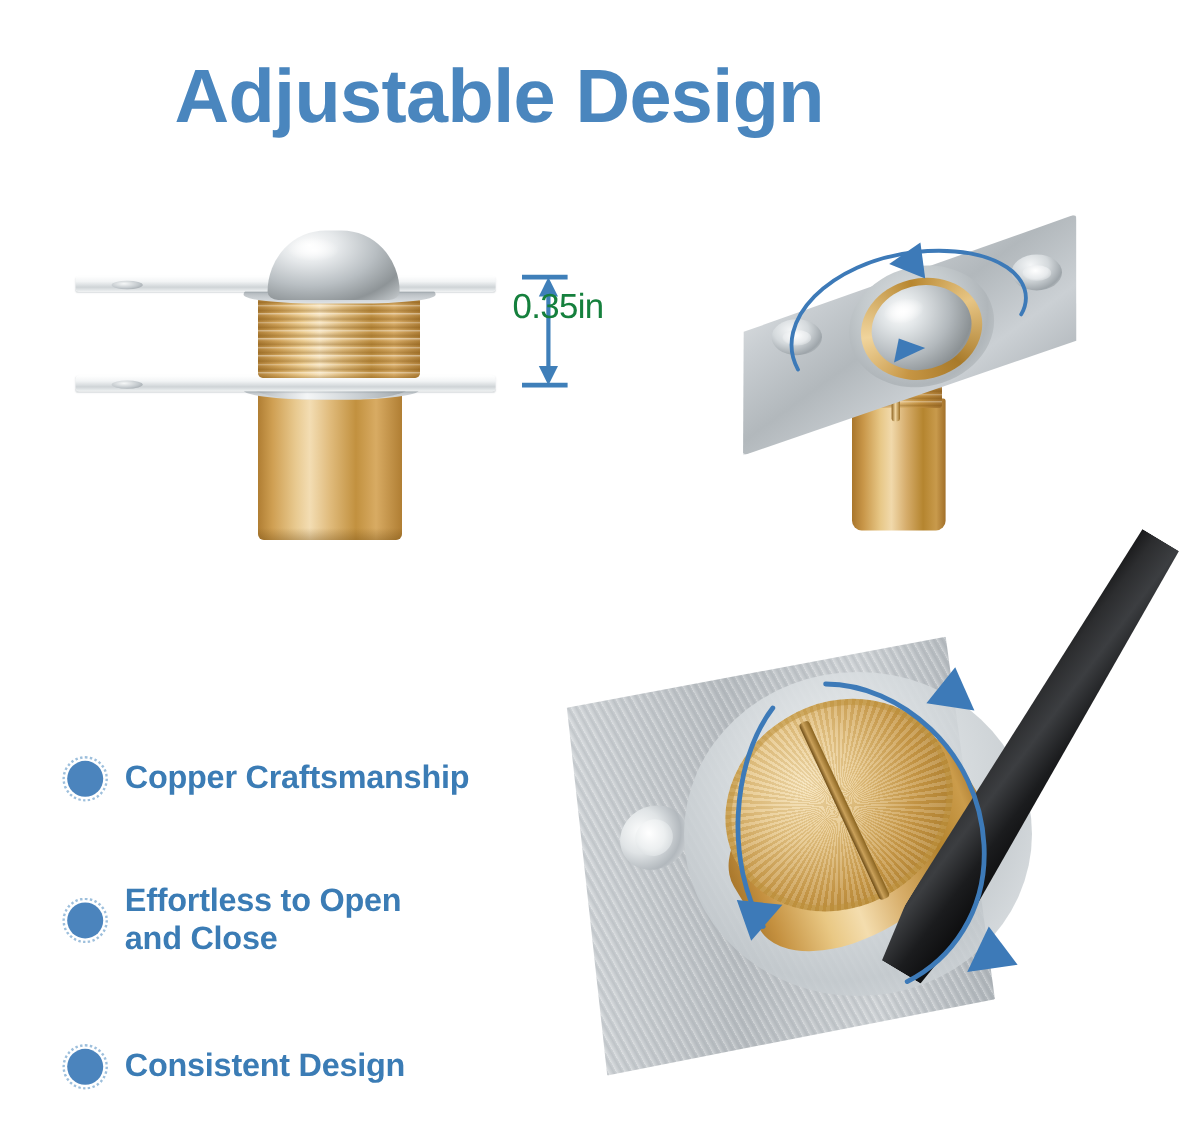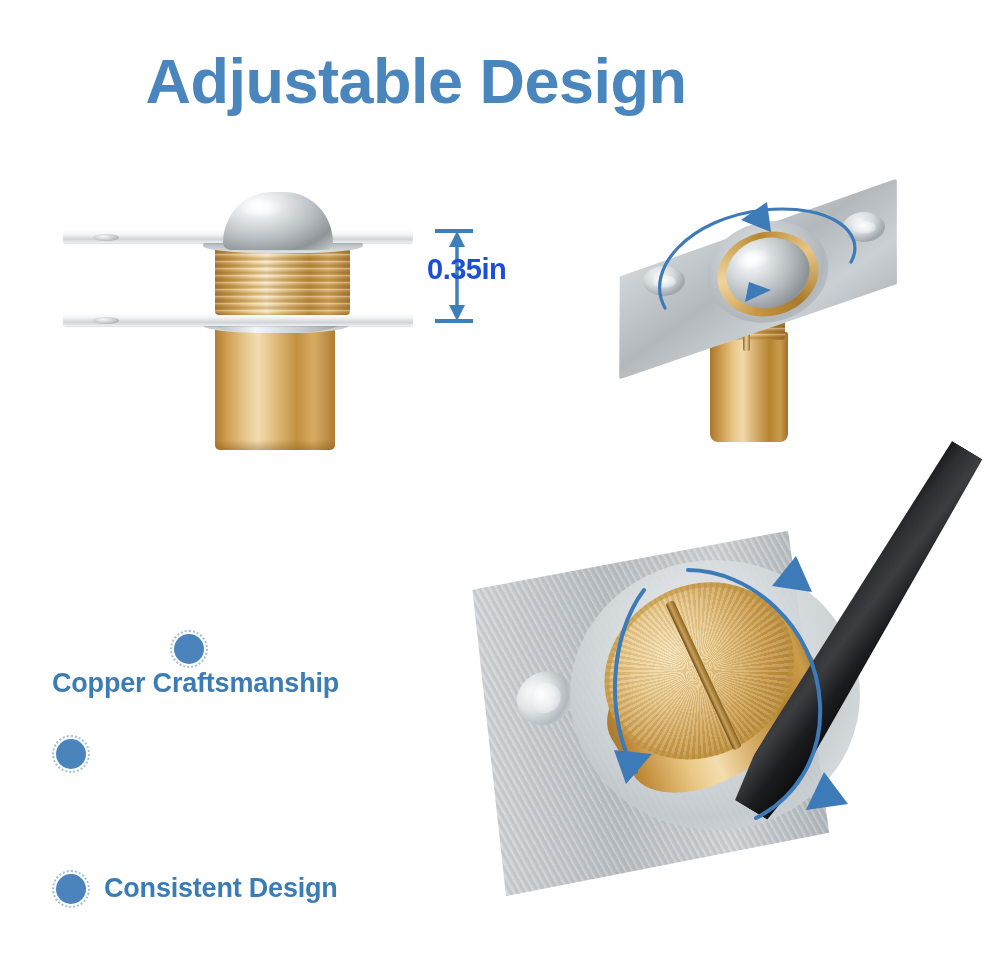--- a/index.html
+++ b/index.html
@@ -24,21 +24,21 @@
     position:absolute; left:0; top:120px; width:1000px;
     text-align:center;
     font-size:25px; font-weight:bold; font-style:italic;
     color:#4f87bd;
     letter-spacing:-0.2px;
   }
 
   
   .bullets{ position:absolute; left:52px; top:630px; width:420px; }
   .bullet-row{ position:absolute; display:flex; align-items:center; }
-  .bullet-row.r1{ top:0px;flex-direction:column; }
+  .bullet-row.r1{ top:0px; }
   .bullet-row.r2{ top:105px; }
   .bullet-row.r3{ top:240px; }
   .dot-wrap{
     width:38px; height:38px; position:relative; flex:0 0 38px; margin-right:14px;
   }
   .dot-ring{
     position:absolute; inset:0; border-radius:50%;
     border:2px dotted #9dbfdc;
   }
   .dot-core{
@@ -129,22 +129,22 @@
   .f1-ball:after{
     content:""; position:absolute; left:16px; top:6px; width:44px; height:20px;
     border-radius:50%;
     background:radial-gradient(ellipse at 50% 50%, rgba(255,255,255,.95), rgba(255,255,255,0) 70%);
   }
 
   
   .dim{ position:absolute; left:340px; top:40px; width:130px; height:110px; }
   .dim svg{ position:absolute; left:0; top:0; }
   .dim-label{
-    position:absolute; left:32px; top:28px;
-    font-size:29px; font-weight:bold; color:#1d4ed8; letter-spacing:-0.5px;
+    position:absolute; left:32px; top:15px;
+    font-size:29px; font-weight:normal; color:#15803d; letter-spacing:-0.5px;
   }
 
   
   .fig2{ position:absolute; left:595px; top:190px; width:330px; height:290px; }
   .f2-barrel{
     position:absolute; left:115px; top:142px; width:78px; height:110px;
     background:linear-gradient(90deg,
       #a9762c 0%, #c89648 12%, #e7c786 30%, #f1d9ab 42%,
       #d6ad6c 58%, #b5852f 76%, #c89a4c 90%, #a2702a 100%);
     border-radius:2px 2px 8px 8px;
@@ -379,20 +379,22 @@
         <div class="dot-core"></div>
       </div>
       <div class="bullet-text">Copper Craftsmanship</div>
     </div>
 
     <div class="bullet-row r2">
       <div class="dot-wrap">
         <div class="dot-ring"></div>
         <div class="dot-core"></div>
       </div>
+      <div class="bullet-text">Effortless to Open
+and Close</div>
     </div>
 
     <div class="bullet-row r3">
       <div class="dot-wrap">
         <div class="dot-ring"></div>
         <div class="dot-core"></div>
       </div>
       <div class="bullet-text">Consistent Design</div>
     </div>
   </div>

